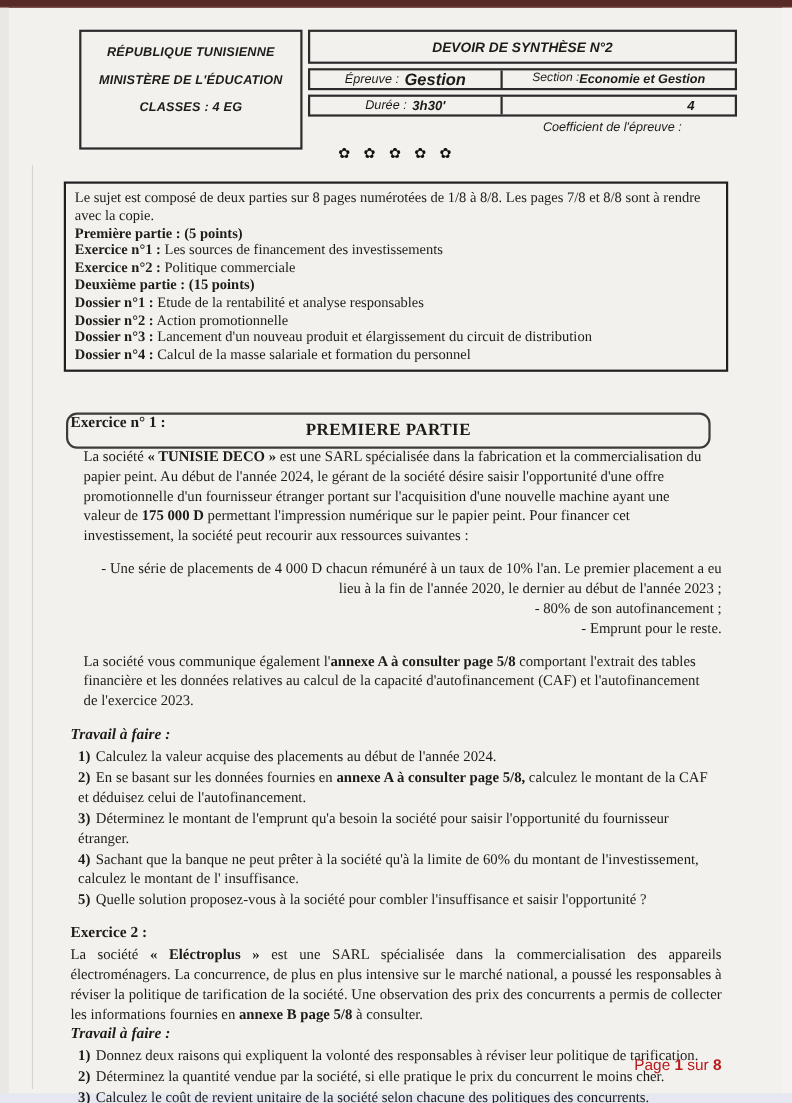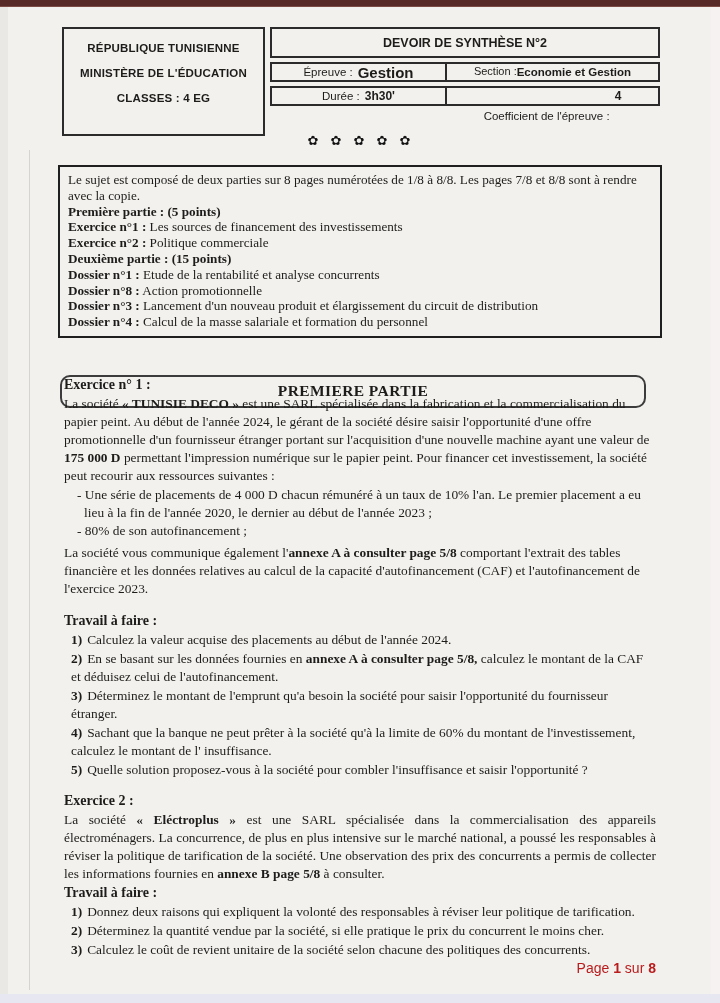--- a/index.html
+++ b/index.html
@@ -9,22 +9,22 @@
     font-family:"Liberation Serif",serif;color:#1d1c1a;
   }
   
   .scan-top{position:absolute;top:0;left:0;width:720px;height:6px;background:#572a28;border-bottom:1px solid #7c4b44;}
   .scan-bottom{position:absolute;bottom:0;left:0;width:720px;height:9px;background:#e6e7f0;}
   .scan-left{position:absolute;top:7px;left:0;width:8px;height:987px;background:#e9e8e5;}
   .scan-left-line{position:absolute;top:150px;left:29px;width:1px;height:840px;background:#d6d4d0;}
   .scan-right{position:absolute;top:7px;right:0;width:9px;height:987px;background:#f6f2f1;}
 
   
-  .hdr{position:absolute;top:27px;left:62px;width:598px;display:flex;
-       font-family:"Liberation Sans",sans-serif;}
+  .hdr{position:absolute;top:27px;left:72px;width:598px;display:flex;
+       font-family:"Liberation Sans",sans-serif;font-style:italic;}
   .hdr-left{
     width:203px;border:2px solid #2b2b2b;box-sizing:border-box;
     display:flex;flex-direction:column;justify-content:flex-start;gap:13px;
     padding:13px 4px 0 4px;height:109px;text-align:center;
     font-weight:bold;font-size:11.5px;letter-spacing:0.2px;
   }
   .hdr-right{flex:1;display:flex;flex-direction:column;gap:4px;margin-left:5px;}
   .hr-row{border:2px solid #2b2b2b;box-sizing:border-box;background:transparent;}
   .hr-title{height:31px;display:flex;align-items:center;justify-content:center;
             font-weight:bold;font-size:12.5px;}
@@ -55,25 +55,25 @@
   .part-banner{
     position:absolute;top:338px;left:60px;width:586px;box-sizing:border-box;
     border:2.5px solid #3c3c3c;border-radius:10px;
     text-align:center;padding:5px 0 6px 0;
     font-weight:bold;font-size:15.5px;letter-spacing:0.4px;margin-top:37px;
   }
 
   
   .content{position:absolute;top:376px;left:64px;width:592px;font-size:13.4px;line-height:18px;}
   .ex-heading{font-weight:bold;font-size:14px;margin:0 0 1px 0;}
-  .para{margin:0;}
+  .para{margin:12px;}
   .para-justify{margin:0;text-align:justify;}
-  .bullets{margin:1px 0 4px 12px;}
+  .bullets{margin:1px 0 4px 12px;text-align:right;}
   .bullet{margin:0;padding-left:8px;text-indent:-7px;}
-  .travail-heading{font-weight:bold;font-size:14px;margin:10px 0 1px 0;}
+  .travail-heading{font-weight:bold;font-size:14px;margin:10px 0 1px 0;font-style:italic;}
   .titem{margin:0 0 1px 0;padding-left:7px;text-indent:0;}
   .titem .num{font-weight:bold;margin-right:5px;}
   .titem-hang{margin:0 0 1px 0;padding-left:24px;text-indent:-17px;text-align:justify;}
   .titem-hang .num{font-weight:bold;margin-right:5px;}
   .gap-md{height:12px;}
 
   
   .footer{
     position:absolute;top:960px;left:64px;width:592px;text-align:right;
     font-family:"Liberation Sans",sans-serif;font-size:14px;color:#b91c1c;
@@ -122,36 +122,37 @@
   </div>
 
   <div class="stars">✿ ✿ ✿ ✿ ✿</div>
 
   <div class="intro-box">
     <div class="iline"><span>Le sujet est composé de deux parties sur 8 pages numérotées de 1/8 à 8/8. Les pages 7/8 et 8/8 sont à rendre avec la copie.</span></div>
     <div class="iline"><span class="b">Première partie : (5 points)</span></div>
     <div class="iline"><span class="b">Exercice n°1 :</span><span> Les sources de financement des investissements</span></div>
     <div class="iline"><span class="b">Exercice n°2 :</span><span> Politique commerciale</span></div>
     <div class="iline"><span class="b">Deuxième partie : (15 points)</span></div>
-    <div class="iline"><span class="b">Dossier n°1 :</span><span> Etude de la rentabilité et analyse concurrents</span></div>
-    <div class="iline"><span class="b">Dossier n°8 :</span><span> Action promotionnelle</span></div>
+    <div class="iline"><span class="b">Dossier n°1 :</span><span> Etude de la rentabilité et analyse responsables</span></div>
+    <div class="iline"><span class="b">Dossier n°2 :</span><span> Action promotionnelle</span></div>
     <div class="iline"><span class="b">Dossier n°3 :</span><span> Lancement d'un nouveau produit et élargissement du circuit de distribution</span></div>
     <div class="iline"><span class="b">Dossier n°4 :</span><span> Calcul de la masse salariale et formation du personnel</span></div>
   </div>
 
   <div class="part-banner">PREMIERE PARTIE</div>
 
   <div class="content">
 
     <p class="ex-heading">Exercice n° 1 :</p>
     <p class="para"><span>La société </span><span class="b">« TUNISIE DECO »</span><span> est une SARL spécialisée dans la fabrication et la commercialisation du papier peint. Au début de l'année 2024, le gérant de la société désire saisir l'opportunité d'une offre promotionnelle d'un fournisseur étranger portant sur l'acquisition d'une nouvelle machine ayant une valeur de </span><span class="b">175 000 D</span><span> permettant l'impression numérique sur le papier peint. Pour financer cet investissement, la société peut recourir aux ressources suivantes :</span></p>
 
     <div class="bullets">
       <p class="bullet">- Une série de placements de 4 000 D chacun rémunéré à un taux de 10% l'an. Le premier placement a eu lieu à la fin de l'année 2020, le dernier au début de l'année 2023 ;</p>
       <p class="bullet">- 80% de son autofinancement ;</p>
+      <p class="bullet">- Emprunt pour le reste.</p>
     </div>
 
     <p class="para"><span>La société vous communique également l'</span><span class="b">annexe A à consulter page 5/8</span><span> comportant l'extrait des tables financière et les données relatives au calcul de la capacité d'autofinancement (CAF) et l'autofinancement de l'exercice 2023.</span></p>
 
     <p class="travail-heading" style="margin-top:14px;">Travail à faire :</p>
     <p class="titem"><span class="num">1)</span><span><span>Calculez la valeur acquise des placements au début de l'année 2024.</span></span></p>
     <p class="titem"><span class="num">2)</span><span><span>En se basant sur les données fournies en </span><span class="b">annexe A à consulter page 5/8,</span><span> calculez le montant de la CAF et déduisez celui de l'autofinancement.</span></span></p>
     <p class="titem"><span class="num">3)</span><span><span>Déterminez le montant de l'emprunt qu'a besoin la société pour saisir l'opportunité  du fournisseur étranger.</span></span></p>
     <p class="titem"><span class="num">4)</span><span><span>Sachant que la banque ne peut prêter à la société qu'à la limite de 60% du montant de l'investissement, calculez le montant de l' insuffisance.</span></span></p>
     <p class="titem"><span class="num">5)</span><span><span>Quelle solution proposez-vous à la société pour combler l'insuffisance et saisir l'opportunité ?</span></span></p>

